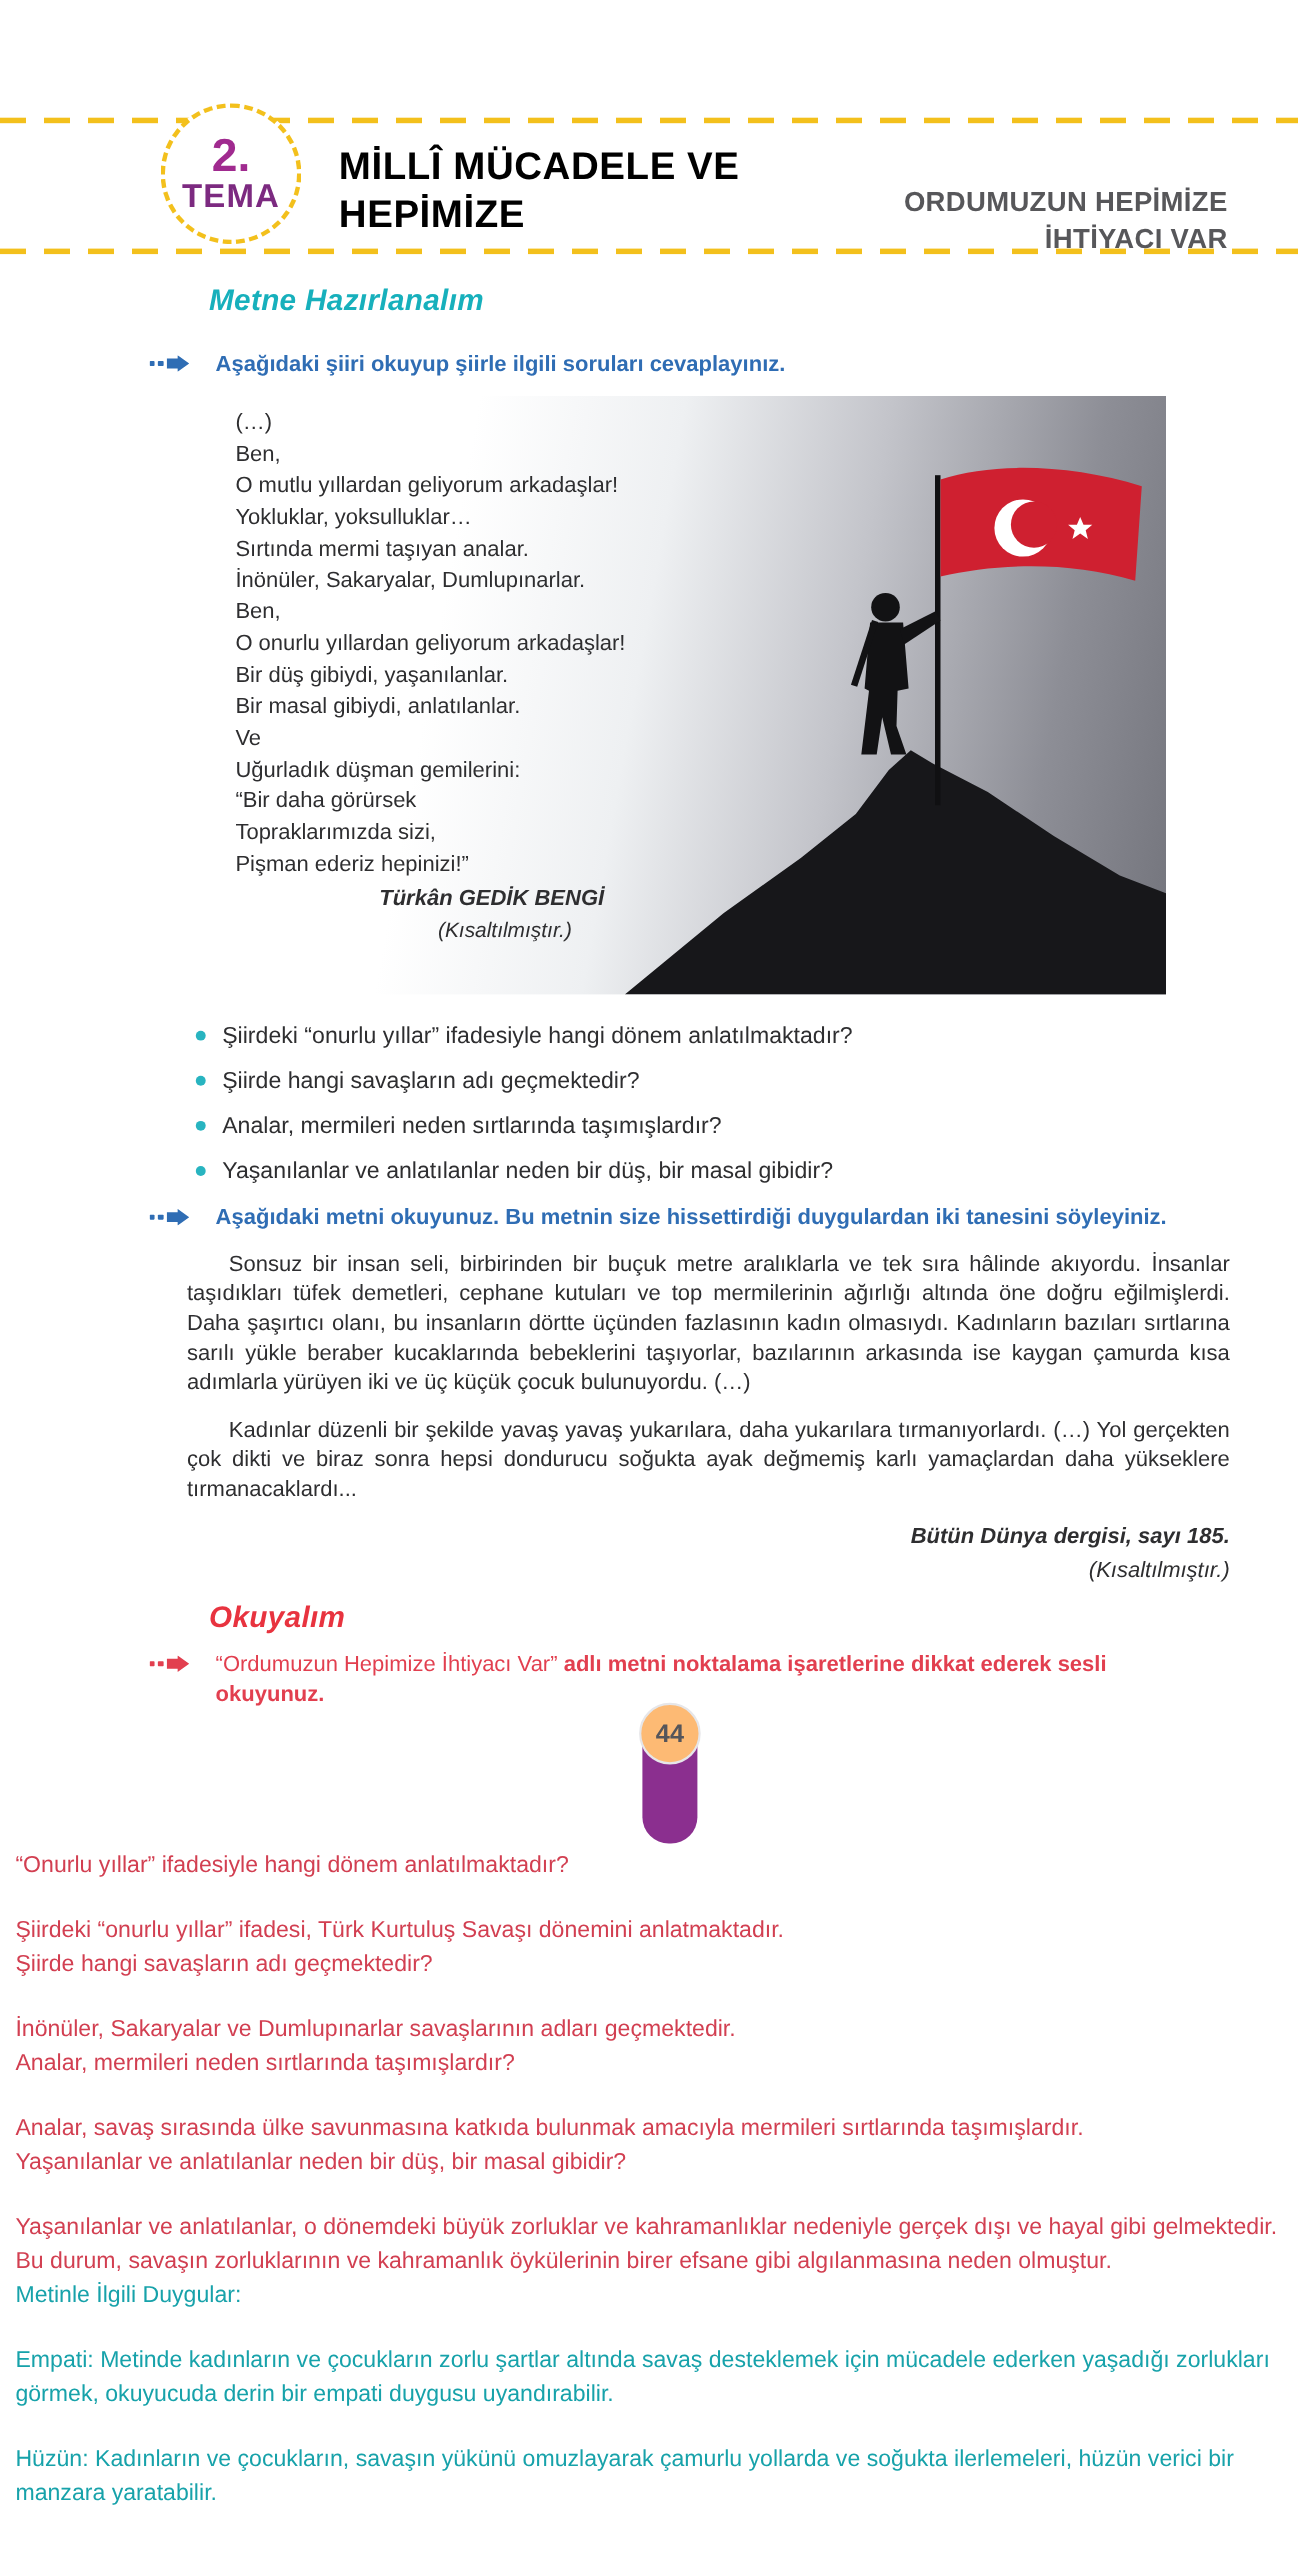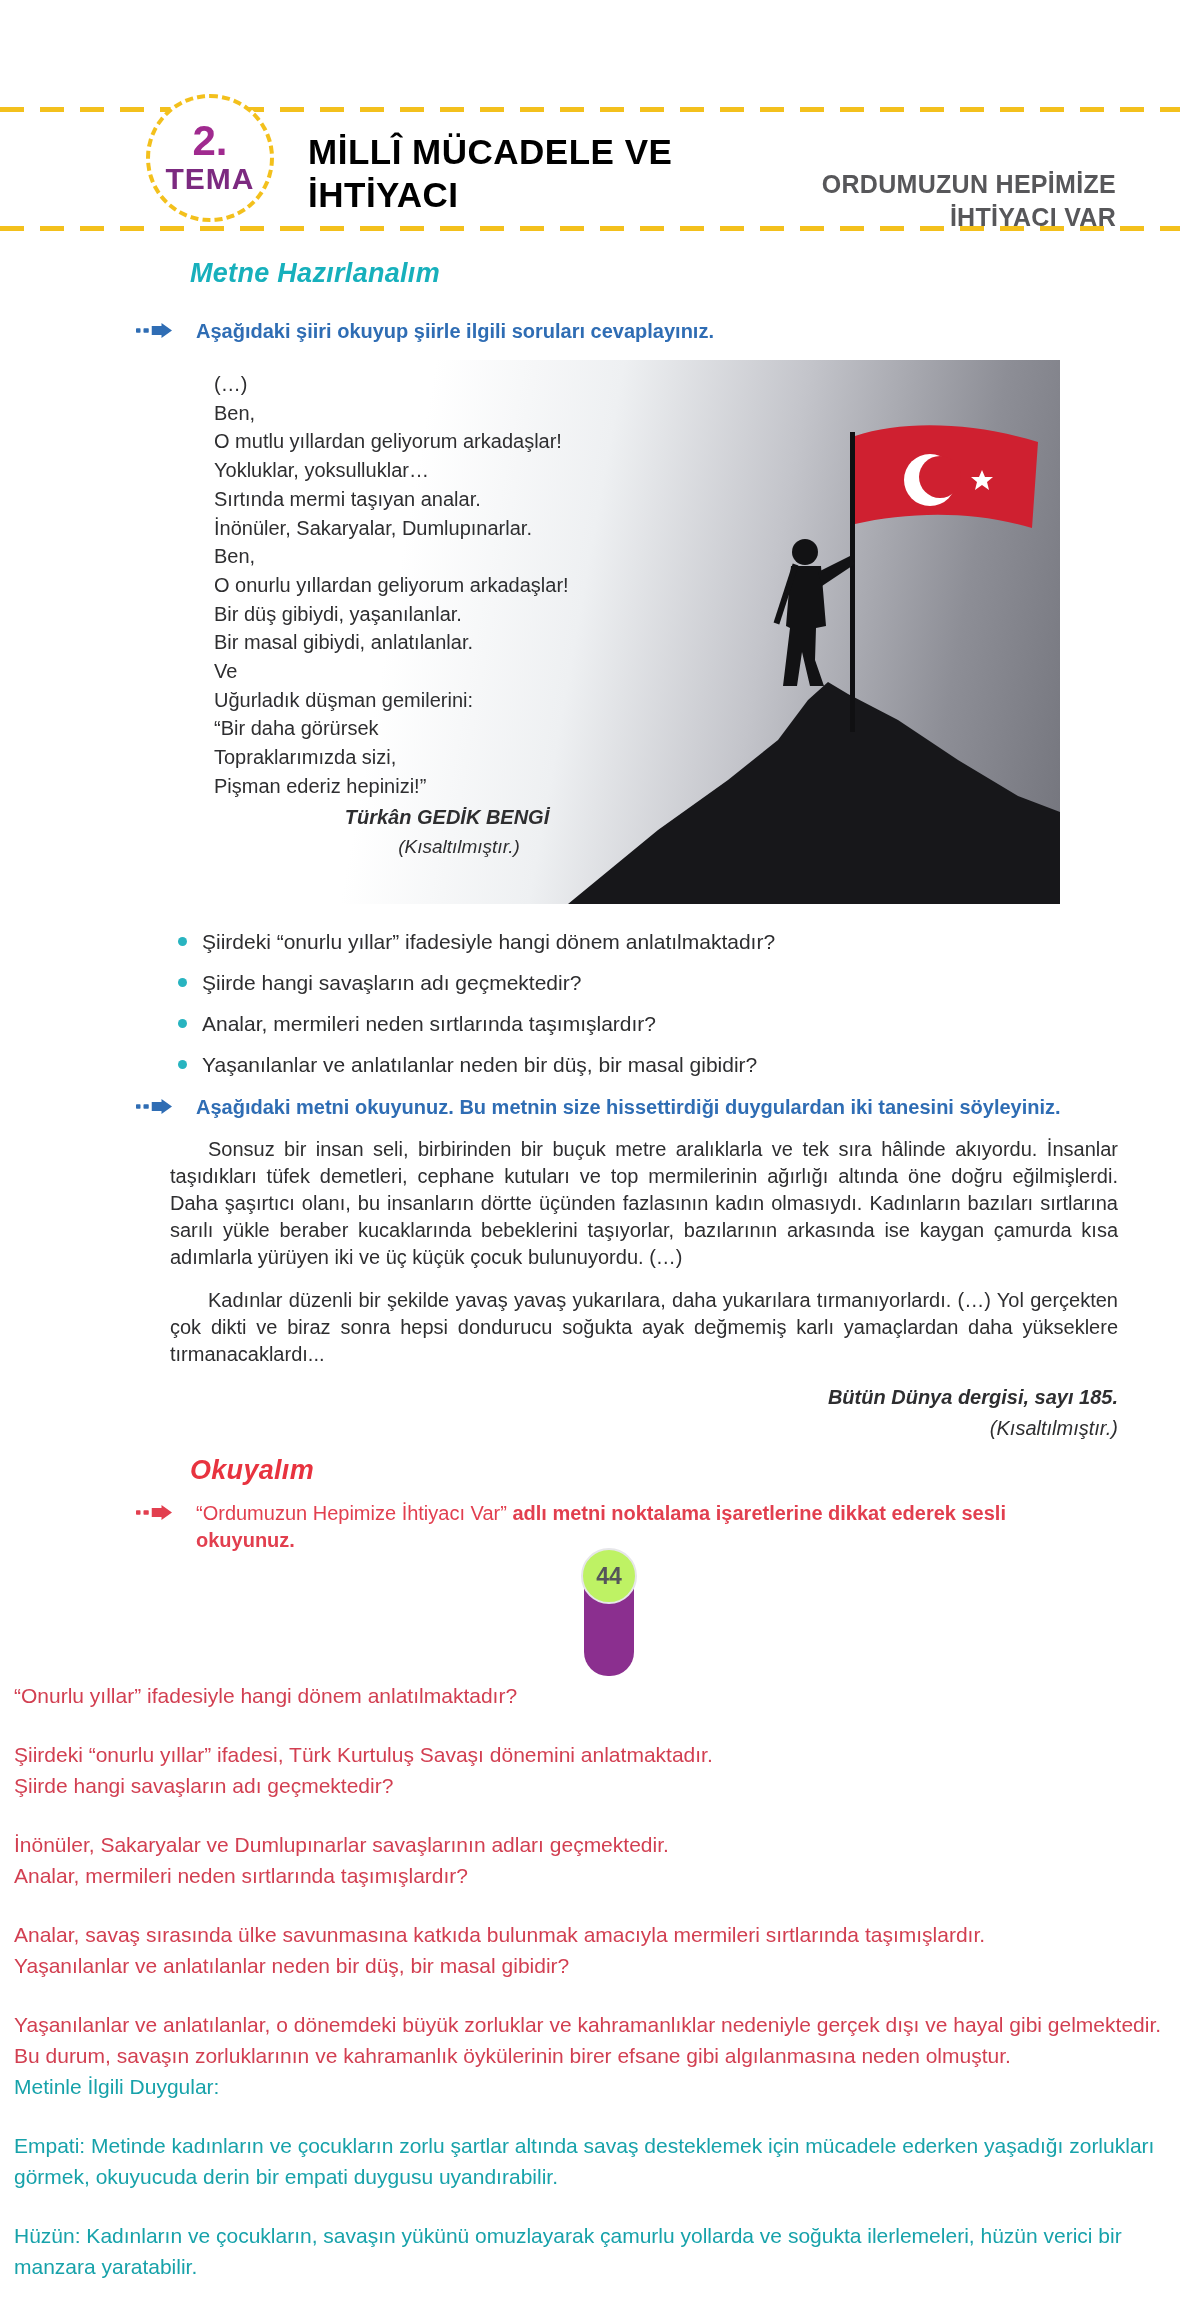--- a/index.html
+++ b/index.html
@@ -62,21 +62,21 @@
   #passage { position:absolute; left:170px; top:1136px; width:948px; font-size:20px;
     line-height:27px; text-align:justify; }
   #passage p { text-indent:38px; margin-bottom:16px; }
   #passage .src  { text-align:right; font-weight:700; font-style:italic; text-indent:0; margin:4px 0 0; }
   #passage .pnote{ text-align:right; font-style:italic; margin:4px 0 0; }
 
   
   #page-ribbon { position:absolute; left:584px; top:1572px; width:50px; height:104px;
     background:#8b2f8f; border-radius:6px 6px 24px 24px; }
   #page-circle { position:absolute; left:581px; top:1548px; width:56px; height:56px; border-radius:50%;
-    background:#bef264; border:2px solid #e6e6e9; display:flex; align-items:center; justify-content:center;
+    background:#fdba74; border:2px solid #e6e6e9; display:flex; align-items:center; justify-content:center;
     font-size:23px; font-weight:700; color:#55555a; }
 
   
   #answers { position:absolute; left:14px; top:1680px; width:1156px; }
   .ans { font-size:21px; line-height:31px; font-weight:500; }
   .ans.red  { color:#d23f51; }
   .ans.teal { color:#17a2aa; }
   .ans.gap   { margin-bottom:28px; }
   .ans.tight { margin-bottom:0; }
 </style>
@@ -88,21 +88,21 @@
   <div class="dash-line" id="dash-top"></div>
   <div class="dash-line" id="dash-bottom"></div>
 
   <div id="tema-badge">
     <div id="tema-number">2.</div>
     <div id="tema-label">TEMA</div>
   </div>
 
   <div id="unit-title">
     <div>MİLLÎ MÜCADELE VE</div>
-    <div>İHTİYACI</div>
+    <div>HEPİMİZE</div>
   </div>
 
   <div id="text-title">
     <div>ORDUMUZUN HEPİMİZE</div>
     <div>İHTİYACI VAR</div>
   </div>
 
   <div class="script-heading" id="prepare-heading">Metne Hazırlanalım</div>
 
   <div class="instr arrow-blue" id="instr1">

